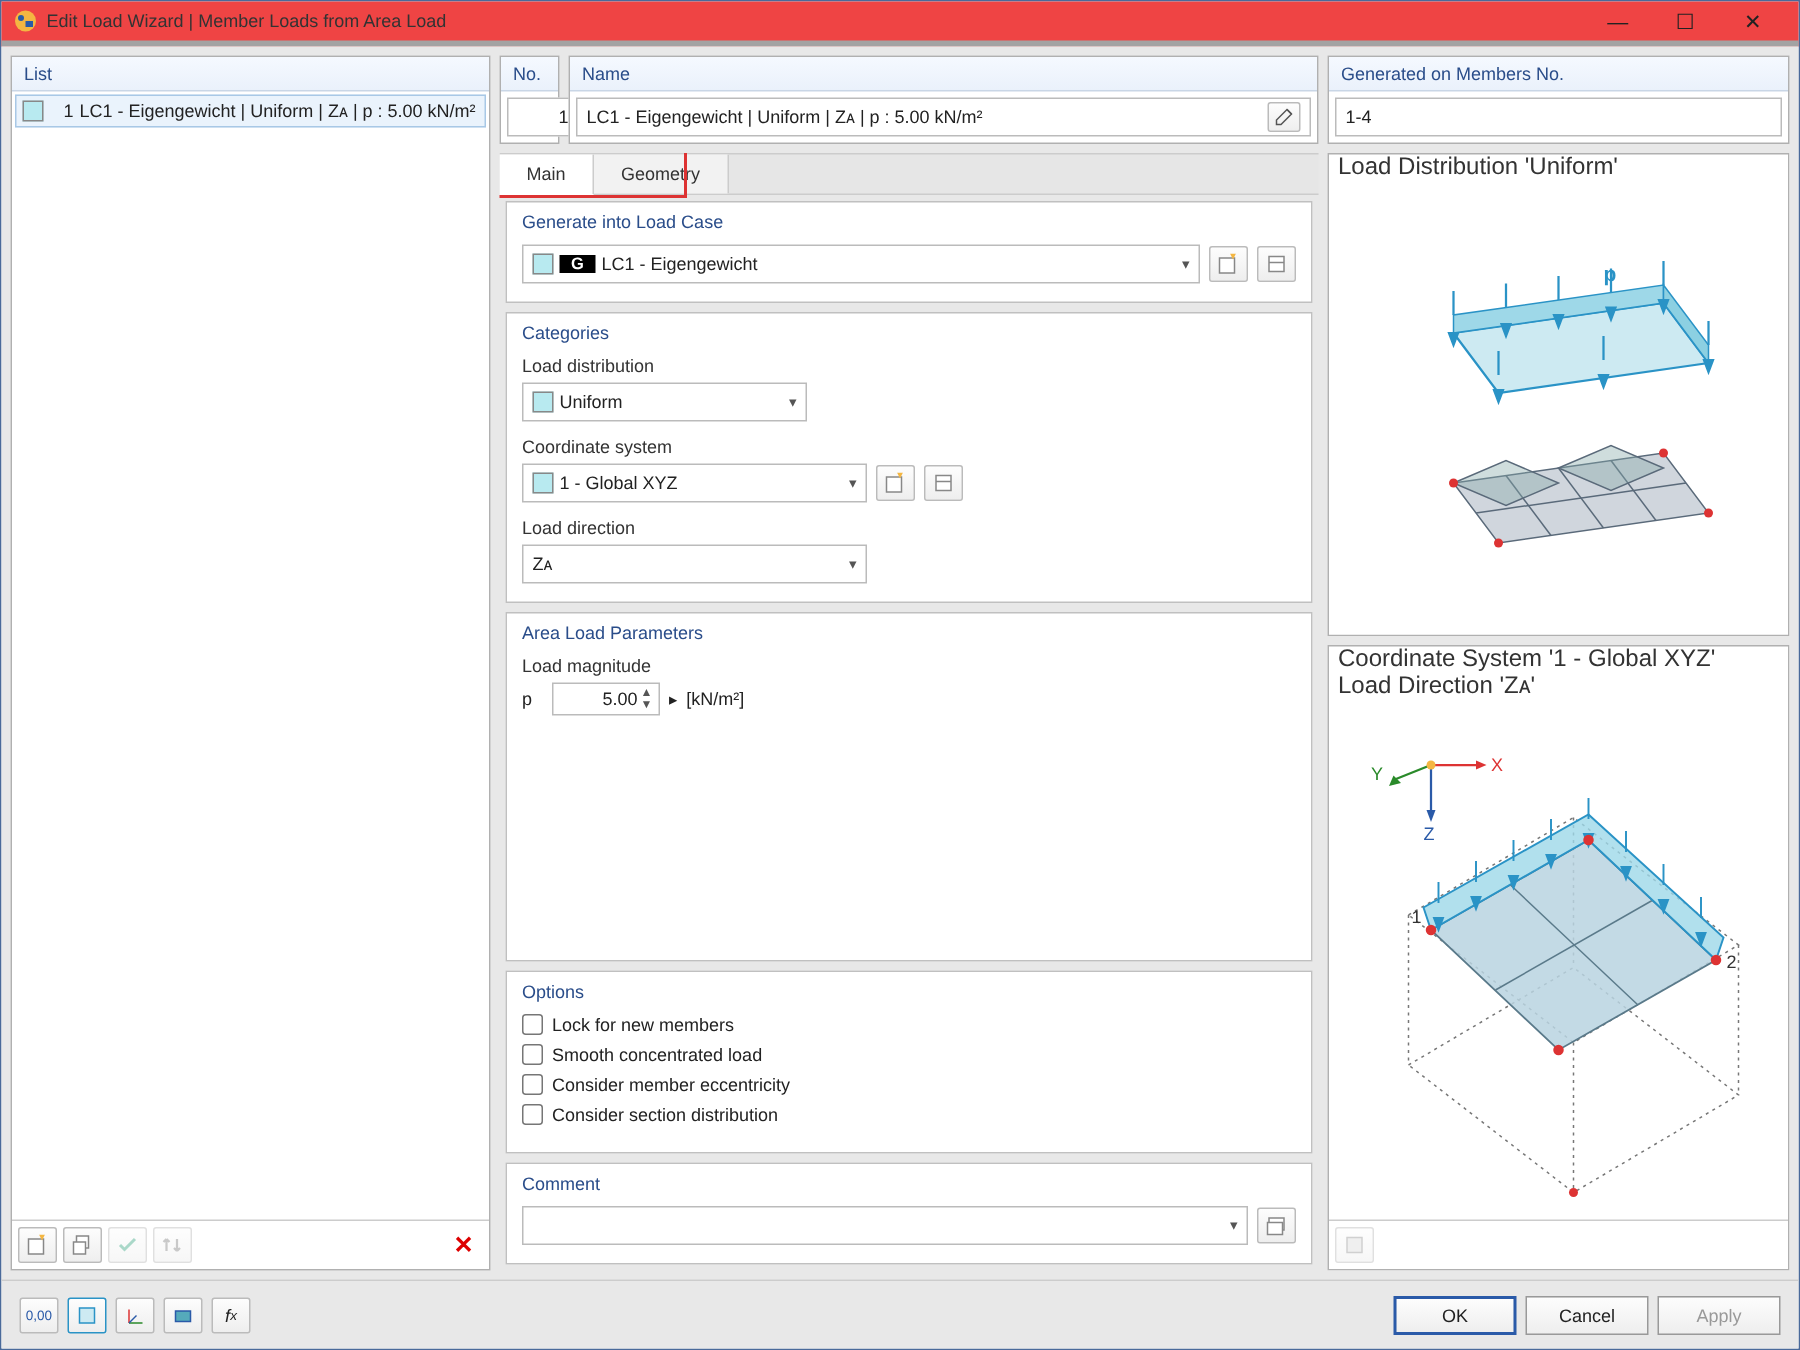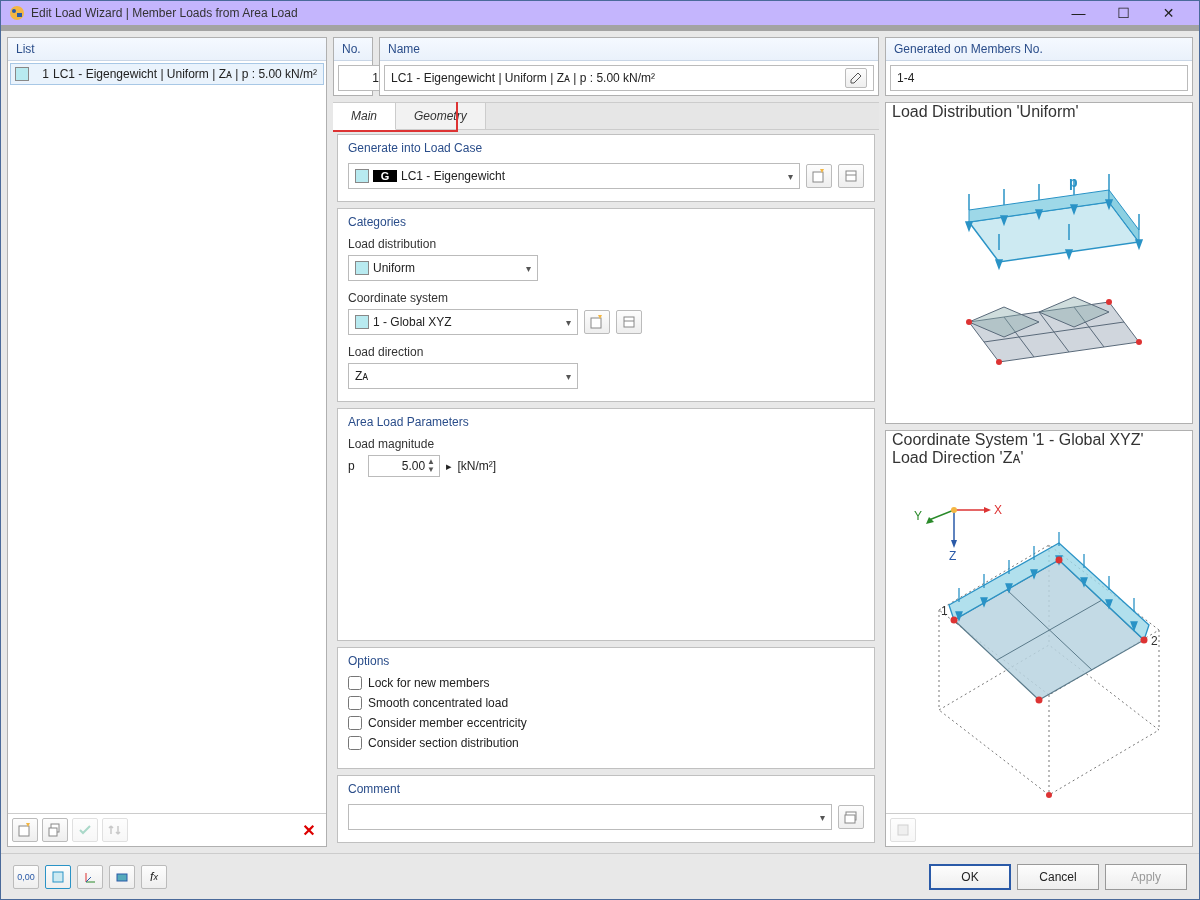--- a/index.html
+++ b/index.html
@@ -1,18 +1,18 @@
 <!DOCTYPE html>
 <html><head>
 <meta charset="utf-8">
 <style>
   * { box-sizing: border-box; margin: 0; padding: 0; }
   body { font-family: "Segoe UI", Tahoma, Arial, sans-serif; font-size: 12px; color: #222; background: #fff; }
   .window { width: 1200px; height: 900px; border: 1px solid #4a6a9a; display: flex; flex-direction: column; background: #fff; position: relative; }
-  .titlebar { height: 30px; background: #c4b5fd; border-bottom: 6px solid #a3a3a3; display: flex; align-items: center; padding: 0 8px; }
+  .titlebar { height: 30px; background: #ef4444; border-bottom: 4px solid #a3a3a3; display: flex; align-items: center; padding: 0 8px; }
   .titlebar .icon { width: 16px; height: 16px; margin-right: 6px; }
   .titlebar .title { flex: 1; color: #333; font-size: 12px; }
   .titlebar .winbtns { display: flex; gap: 0; }
   .titlebar .winbtn { width: 45px; height: 28px; display: flex; align-items: center; justify-content: center; font-size: 14px; }
   .content { flex: 1; display: flex; padding: 6px; gap: 6px; background: #e8e8e8; overflow: hidden; }
   .panel { background: #fff; border: 1px solid #b0b0b0; display: flex; flex-direction: column; }
   .left-panel { width: 320px; }
   .mid-panel { flex: 1; }
   .right-panel { width: 308px; }
   .panel-header { background: linear-gradient(#f5f9ff,#eaf1fb); border-bottom: 1px solid #c9d6e6; padding: 4px 8px; color: #2a4d8a; font-size: 12px; }
@@ -147,21 +147,21 @@
           <div class="panel-header">Generated on Members No.</div>
           <div class="no-input" style="width:auto; justify-content:flex-start;">
               <span>1-4</span>
             </div>
         </div>
       </div>
 
       <div style="flex:1; display:flex; gap:6px; overflow:hidden;">
 
         <div class="panel mid-panel" style="border:none; background:transparent; gap:0;">
-          <div class="tabs" style="position:relative;font-style:italic;">
+          <div class="tabs" style="position:relative;">
             <div class="tab-highlight"></div>
             <div class="tab active">Main</div>
             <div class="tab">Geometry</div>
           </div>
 
           <div class="mid-body">
 
             <div class="group">
               <div class="group-title">Generate into Load Case</div>
               <div class="group-body">

